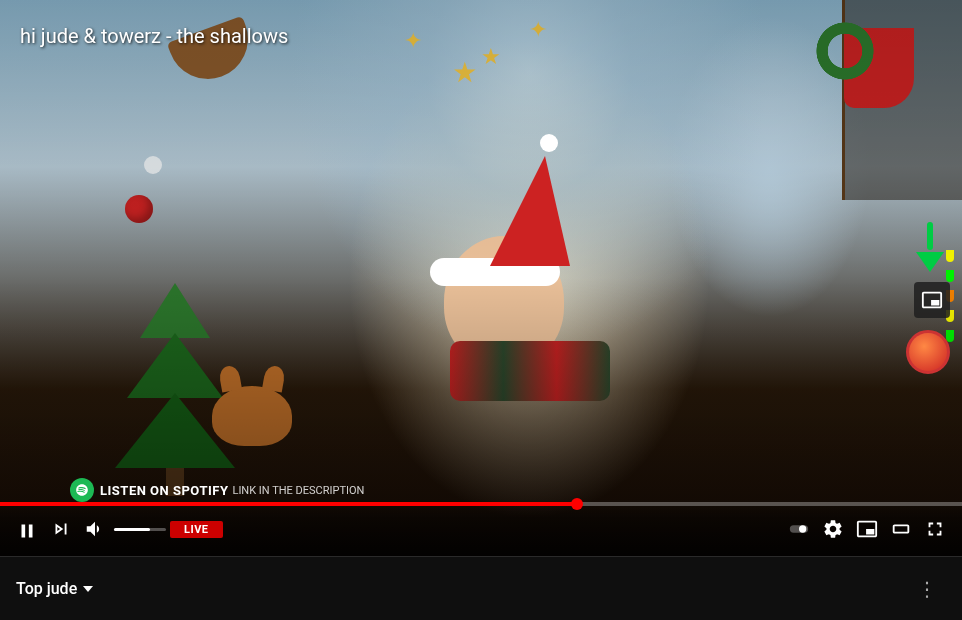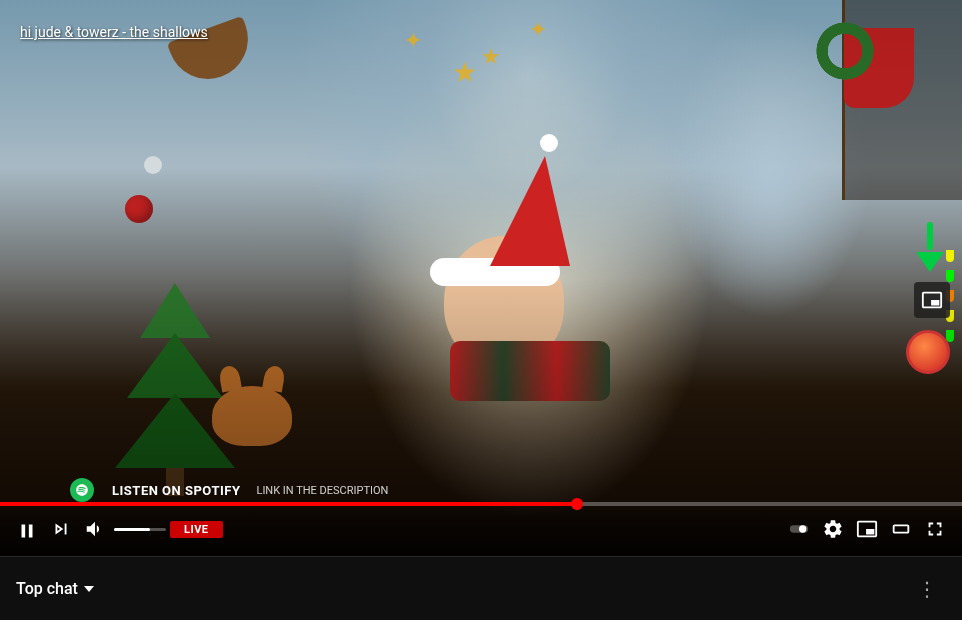--- a/index.html
+++ b/index.html
@@ -130,26 +130,25 @@
       position: absolute;
       color: #f5c842;
       font-size: 22px;
     }
 
     
     .video-title {
       position: absolute;
       top: 24px;
       left: 20px;
-      font-size: 14px;
+      font-size: 20px;
       color: #fff;
       font-weight: 400;
       text-shadow: 1px 1px 3px rgba(0,0,0,0.8);
       z-index: 10;
-      text-decoration: underline;
     }
 
     
     .arrow-indicator {
       position: absolute;
       right: 12px;
       top: 40%;
       z-index: 20;
     }
     .arrow-down {
@@ -217,21 +216,21 @@
       background: radial-gradient(circle at 40% 35%, #ff8844, #cc2222);
     }
 
     
     .spotify-banner {
       position: absolute;
       bottom: 54px;
       left: 70px;
       display: flex;
       align-items: center;
-      gap: 12px;
+      gap: 0;
       z-index: 15;
       background: transparent;
     }
     .spotify-logo {
       width: 24px;
       height: 24px;
       background: #1db954;
       border-radius: 50%;
       display: flex;
       align-items: center;
@@ -540,18 +539,18 @@
     <button class="ctrl-btn">
       <svg viewBox="0 0 24 24">
         <path d="M7 14H5v5h5v-2H7v-3zm-2-4h2V7h3V5H5v5zm12 7h-3v2h5v-5h-2v3zM14 5v2h3v3h2V5h-5z"></path>
       </svg>
     </button>
   </div>
 </div>
 
 <div class="bottom-bar">
   <div class="top-chat-label">
-    <span>Top chat</span>
+    <span>Top jude</span>
     <span class="chevron-down"></span>
   </div>
   <div class="bottom-spacer"></div>
   <button class="more-options-btn">⋮</button>
 </div>
 
 </body></html>

